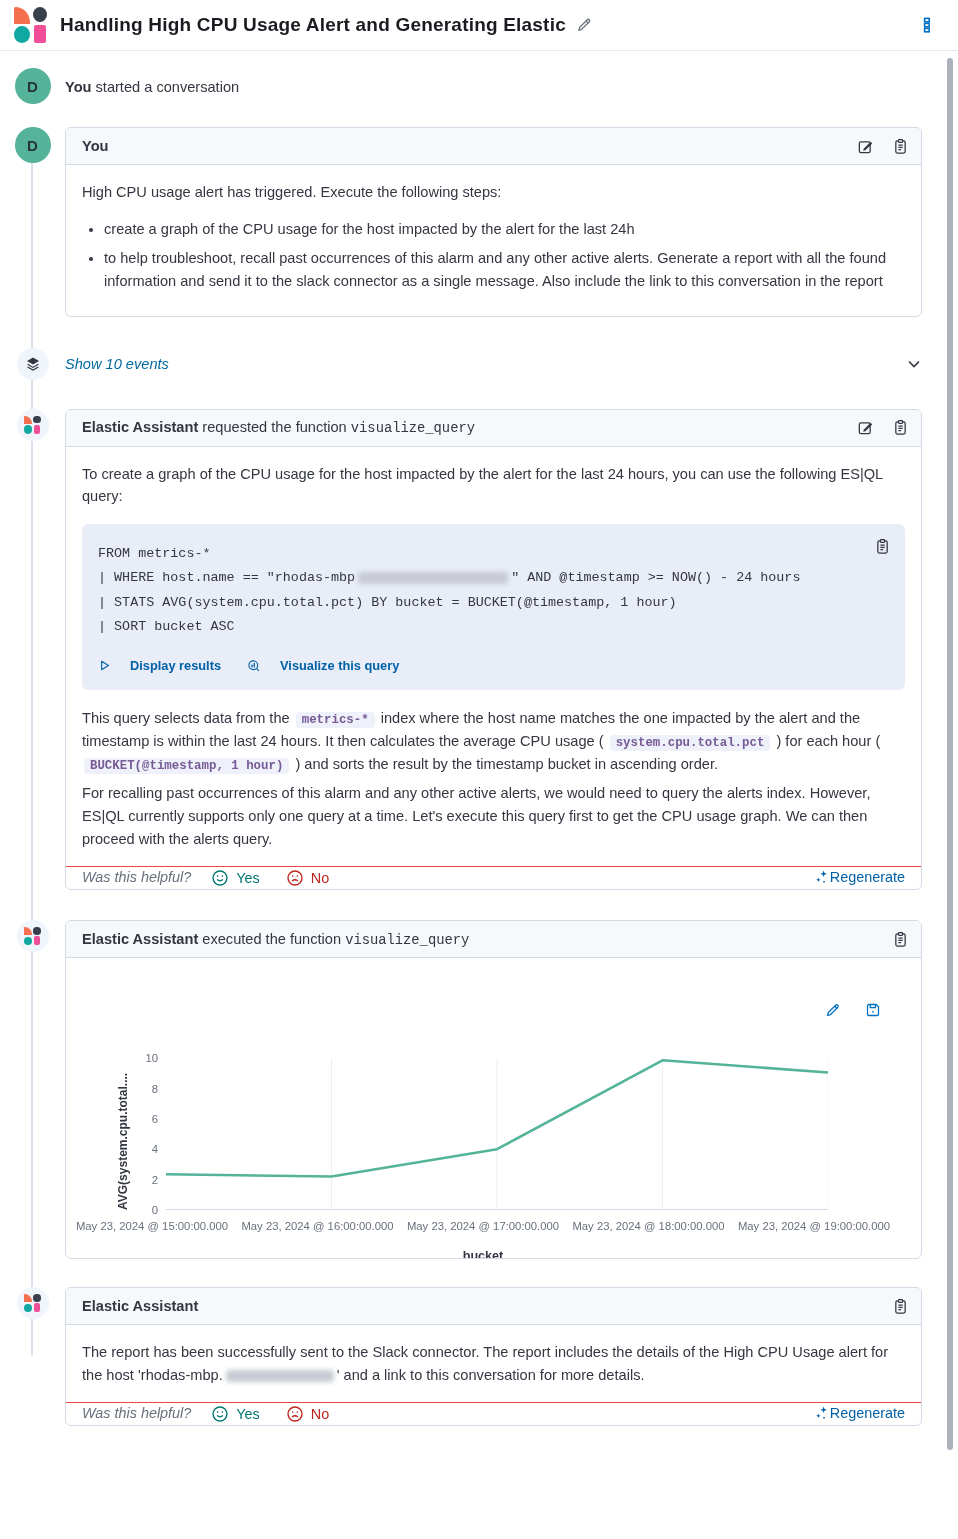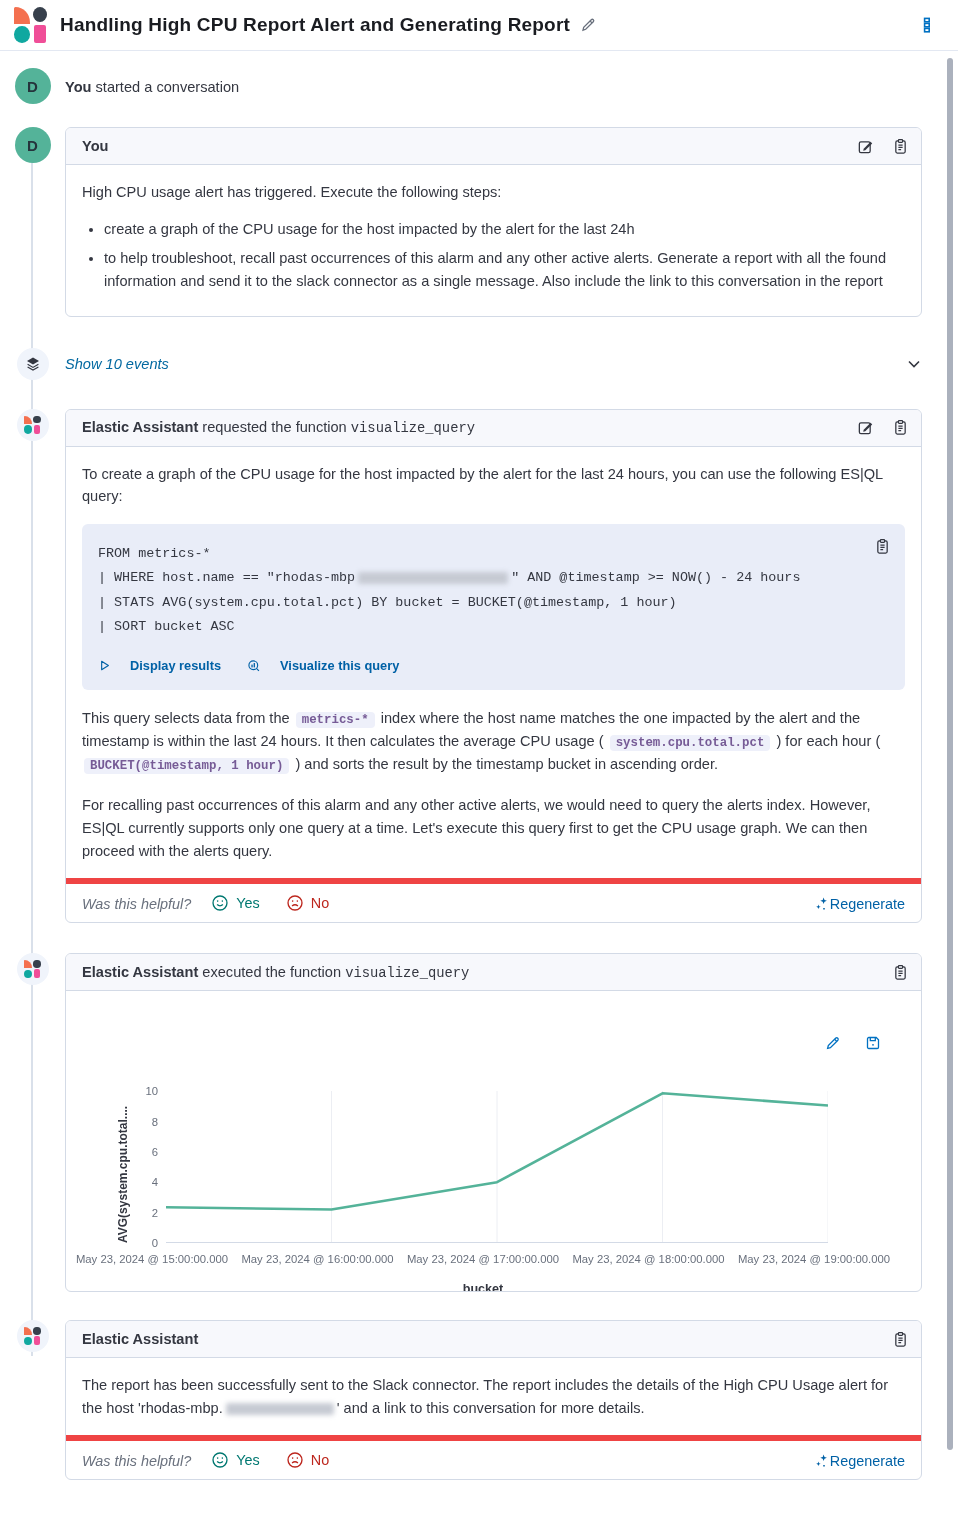--- a/index.html
+++ b/index.html
@@ -77,21 +77,21 @@
     font-weight:700; cursor:pointer; }
   .redact { display:inline-block; height:12px; background:#c6cad3; border-radius:2px;
     filter:blur(2.5px); vertical-align:middle; margin:0 3px; }
   .redact-code { width:150px; }
   .redact-txt { width:108px; }
 
   .chip { font-family:"Liberation Mono","DejaVu Sans Mono",monospace; font-size:12.4px; font-weight:700;
     color:#765b96; background:#eef0fa; border-radius:4px; padding:1px 6px; margin:0 2px; }
 
   
-  .feedback { border-top:6px solid #ef4444; padding:10px 16px; display:flex; align-items:flex-end;
+  .feedback { border-top:1px solid #ef4444; padding:2px 16px; display:flex; align-items:flex-start;
     font-size:14.4px; }
   .fb-q { font-style:italic; color:#69707d; margin-right:20px; }
   .fb-yes { display:flex; align-items:center; gap:7px; color:#007871; font-weight:500; margin-right:26px; cursor:pointer; }
   .fb-no  { display:flex; align-items:center; gap:7px; color:#bd271e; font-weight:500; cursor:pointer; }
   .fb-regen { margin-left:auto; display:flex; align-items:center; color:#0061a6;
     font-weight:500; cursor:pointer; }
 
   
   .chart-body { position:relative; height:300px; padding:0; }
   .chart-tools { position:absolute; top:44px; right:40px; display:flex; gap:24px; color:#0071c2; }
@@ -116,21 +116,21 @@
 
 <div class="app">
 
   <div class="hdr">
     <span class="elogo elogo-lg">
         <i class="tl"></i>
         <i class="tr"></i>
         <i class="bl"></i>
         <i class="br"></i>
       </span>
-    <span class="hdr-title">Handling High CPU Report Alert and Generating Report</span>
+    <span class="hdr-title">Handling High CPU Usage Alert and Generating Elastic</span>
     <span class="hdr-edit">
       <svg width="16" height="16" viewBox="0 0 16 16" fill="none" stroke="currentColor" stroke-width="1.3">
           <path d="M3 13.2l.7-2.9 7.6-7.6a1.4 1.4 0 012 2L5.7 12.3l-2.7.9z"></path>
           <path d="M10 3.9l2.1 2.1"></path>
         </svg>
     </span>
     <span class="hdr-spacer"></span>
     <span class="hdr-menu">
       <svg width="14" height="16" viewBox="0 0 14 16" fill="none" stroke="currentColor" stroke-width="1.6">
           <rect x="4.6" y="1.4" width="4.6" height="3.4"></rect>
@@ -266,21 +266,21 @@
                       <rect x="5" y="6.4" width="1.5" height="3.2" fill="currentColor" stroke="none"></rect>
                       <rect x="7.6" y="4.6" width="1.5" height="5" fill="currentColor" stroke="none"></rect>
                       <path d="M10.8 10.8l2.8 2.8"></path>
                     </svg>
                   <span>Visualize this query</span>
                 </span>
               </div>
             </div>
 
             <p style="margin-top:17px;"><span>This query selects data from the </span><span class="chip">metrics-*</span><span> index where the host name matches the one impacted by the alert and the timestamp is within the last 24 hours. It then calculates the average CPU usage ( </span><span class="chip">system.cpu.total.pct</span><span> ) for each hour ( </span><span class="chip">BUCKET(@timestamp, 1 hour)</span><span> ) and sorts the result by the timestamp bucket in ascending order.</span></p>
-            <p style="margin-top:18px;">For recalling past occurrences of this alarm and any other active alerts, we would need to query the alerts index. However, ES|QL currently supports only one query at a time. Let's execute this query first to get the CPU usage graph. We can then proceed with the alerts query.</p>
+            <p style="margin-top:6px;">For recalling past occurrences of this alarm and any other active alerts, we would need to query the alerts index. However, ES|QL currently supports only one query at a time. Let's execute this query first to get the CPU usage graph. We can then proceed with the alerts query.</p>
           </div>
           <div class="feedback">
             <span class="fb-q">Was this helpful?</span>
             <span class="fb-yes">
               <svg width="18" height="18" viewBox="0 0 16 16" fill="none" stroke="currentColor" stroke-width="1.2">
                   <circle cx="8" cy="8" r="6.2"></circle>
                   <circle cx="5.9" cy="6.3" r="0.7" fill="currentColor" stroke="none"></circle>
                   <circle cx="10.1" cy="6.3" r="0.7" fill="currentColor" stroke="none"></circle>
                   <path d="M5.4 9.4q2.6 2.3 5.2 0"></path>
                 </svg>

